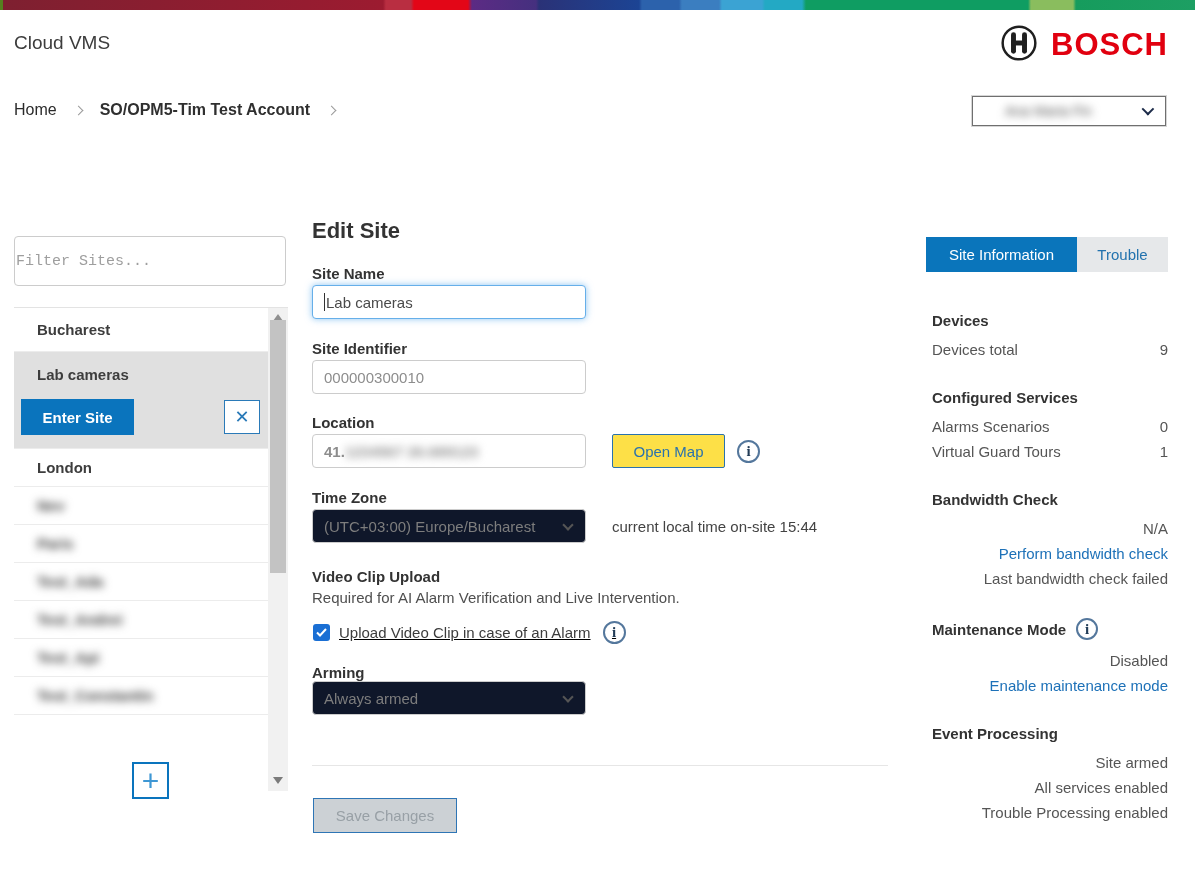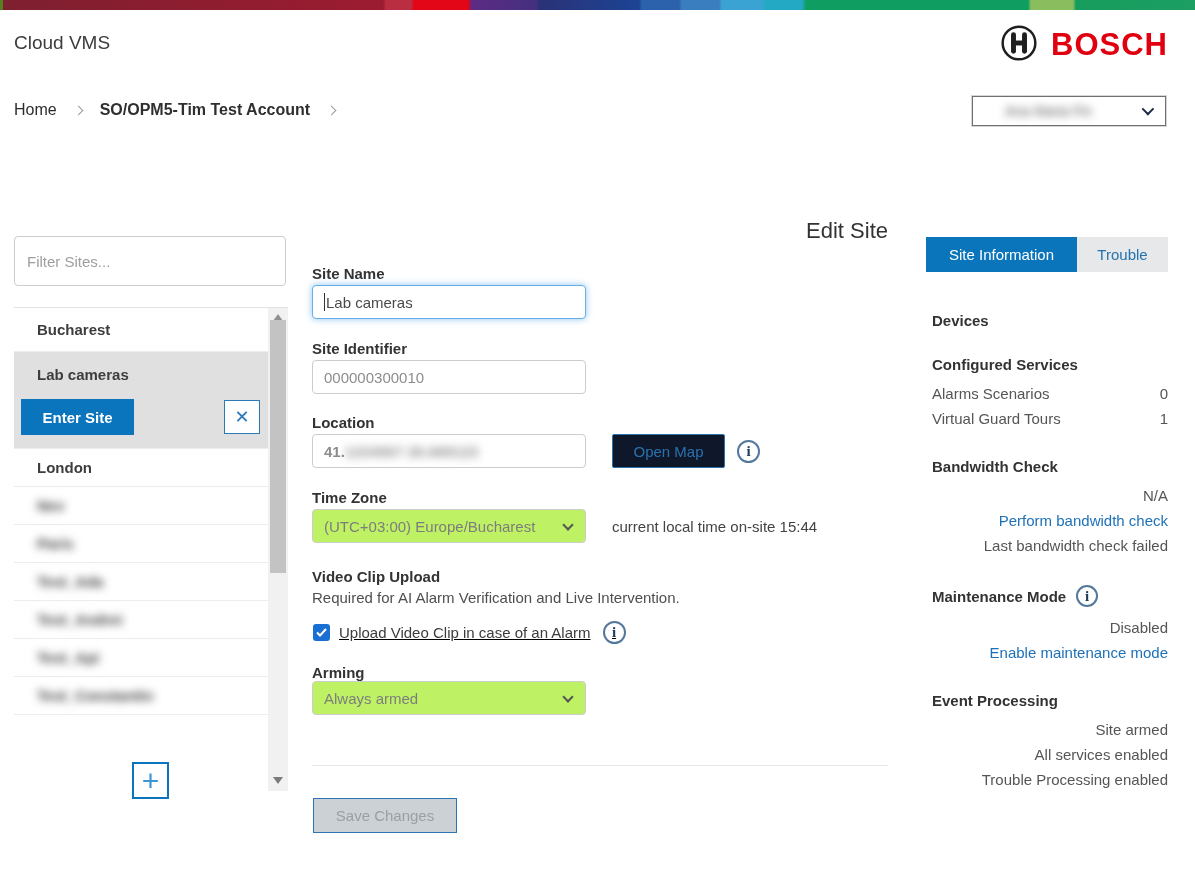--- a/index.html
+++ b/index.html
@@ -37,51 +37,51 @@
   .user-select .val { font-size:14px; color:#555; filter:blur(4px); }
   .user-chev { position:absolute; right:14px; top:9px; width:9px; height:9px; border-right:2.4px solid #1c2b49; border-bottom:2.4px solid #1c2b49; transform:rotate(45deg) translateY(-2px); }
 
   
   .tabs { position:absolute; left:0; top:150px; width:1195px; border-bottom:1px solid #dcdcdc; padding-left:9px; }
   .tab { display:inline-block; font-size:16px; font-weight:700; color:#3a3a3a; padding:4px 5px 13px 5px; margin-right:16px; cursor:pointer; }
   .tab.active { color:#1a78c2; border-bottom:3px solid #1a78c2; margin-bottom:-1px; }
 
   
   .sidebar { position:absolute; left:14px; top:236px; width:274px; }
-  .filter-input { width:272px; height:50px; border:1px solid #ccc; border-radius:4px; padding:0 12px; font-size:15px; color:#444; font-family:Liberation Sans, sans-serif; outline:none; }
+  .filter-input { width:272px; height:50px; border:1px solid #ccc; border-radius:4px; padding:0 1px; font-size:15px; color:#444; font-family:Liberation Mono, monospace; outline:none; }
   .filter-input::placeholder { color:#9e9e9e; }
   .site-list { position:relative; margin-top:21px; height:484px; border-top:1px solid #e3e3e3; overflow:hidden; }
   .site-row { width:254px; height:38px; border-bottom:1px solid #ececec; display:flex; align-items:center; padding-left:23px; cursor:pointer; }
   .site-row.first { height:44px; }
   .site-label { font-size:15px; font-weight:700; color:#3d3d3d; }
   .blurred { filter:blur(4px); }
   .site-selected { width:254px; height:97px; background:#e0e0e0; border-bottom:1px solid #ececec; position:relative; }
   .site-selected .site-label { position:absolute; left:23px; top:14px; }
   .enter-btn { position:absolute; left:7px; top:47px; width:113px; height:36px; background:#0a74bd; color:#fff; font-size:15px; font-weight:700; border:none; font-family:"Liberation Sans",sans-serif; cursor:pointer; }
   .close-btn { position:absolute; left:210px; top:48px; width:36px; height:34px; background:#fff; border:1px solid #2a7ab8; color:#2a7ab8; font-size:18px; display:flex; align-items:center; justify-content:center; cursor:pointer; }
 
   .vscroll { position:absolute; right:0; top:0; width:20px; height:484px; background:#f1f1f1; }
   .vscroll .thumb { position:absolute; left:2px; top:12px; width:16px; height:253px; background:#c3c3c3; }
   .arrow-up { position:absolute; left:5px; top:6px; width:0; height:0; border-left:5px solid transparent; border-right:5px solid transparent; border-bottom:7px solid #909090; }
   .arrow-down { position:absolute; left:5px; bottom:8px; width:0; height:0; border-left:5px solid transparent; border-right:5px solid transparent; border-top:7px solid #7b7b7b; }
 
   .add-site-btn { position:absolute; left:118px; top:526px; width:37px; height:37px; background:#fff; border:2px solid #0a74bd; color:#3e97d4; font-size:30px; font-weight:300; line-height:30px; display:flex; align-items:center; justify-content:center; cursor:pointer; }
 
   
   .main { position:absolute; left:312px; top:218px; width:576px; }
-  .page-title { font-size:22px; color:#333; font-weight:400;text-align:right; }
+  .page-title { font-size:22px; color:#333; font-weight:700; }
   .f-label { position:absolute; left:0; font-size:15px; font-weight:700; color:#333; }
   .t-input { position:absolute; left:0; width:274px; height:34px; border:1px solid #ccc; border-radius:4px; background:#fff; display:flex; align-items:center; padding:0 11px; font-size:15px; }
   .t-input.focused { border-color:#66afe9; box-shadow:0 0 7px rgba(82,168,236,.65); }
   .t-input .txt { color:#4a4a4a; }
   .t-input .muted { color:#8d8d8d; }
   .caret { display:inline-block; width:1px; height:18px; background:#333; margin-right:1px; }
-  .sel { position:absolute; left:0; width:274px; height:34px; border:1px solid #ccc; border-radius:4px; background:#bef264; display:flex; align-items:center; padding:0 30px 0 11px; font-size:15px; color:#7d7d7d; cursor:pointer; }
+  .sel { position:absolute; left:0; width:274px; height:34px; border:1px solid #ccc; border-radius:4px; background:#0f172a; display:flex; align-items:center; padding:0 30px 0 11px; font-size:15px; color:#7d7d7d; cursor:pointer; }
   .sel-chev { position:absolute; right:13px; top:11px; width:8px; height:8px; border-right:2px solid #555; border-bottom:2px solid #555; transform:rotate(45deg); }
-  .open-map-btn { position:absolute; left:300px; width:113px; height:34px; background:#0f172a; border:1px solid #2a72ad; border-radius:2px; color:#2a72ad; font-size:15px; font-family:"Liberation Sans",sans-serif; cursor:pointer; }
+  .open-map-btn { position:absolute; left:300px; width:113px; height:34px; background:#fde047; border:1px solid #2a72ad; border-radius:2px; color:#2a72ad; font-size:15px; font-family:"Liberation Sans",sans-serif; cursor:pointer; }
   .info-icon { display:inline-flex; width:23px; height:23px; border:2px solid #54779c; border-radius:50%; align-items:center; justify-content:center; font-family:"Liberation Serif",serif; font-weight:700; font-size:15px; color:#223c57; flex:0 0 auto; cursor:pointer; }
   .note-text { position:absolute; left:300px; font-size:15px; color:#434343; }
   .desc-text { font-size:15px; color:#4f4f4f; }
   .chk-row { position:absolute; left:1px; display:flex; align-items:center;text-decoration:underline; }
   .checkbox { width:17px; height:17px; background:#1a6fd4; border-radius:3px; display:flex; align-items:center; justify-content:center; cursor:pointer; }
   .chk-label { font-size:15px; color:#3c3c3c; margin:0 12px 0 9px; }
   .divider { position:absolute; left:0; width:576px; height:1px; background:#e6e6e6; }
   .save-btn { position:absolute; left:1px; width:144px; height:35px; background:#ccd1d5; border:1px solid #2e75b5; color:#98a0a6; font-size:15px; font-family:"Liberation Sans",sans-serif; }
 
   
@@ -240,20 +240,24 @@
 
   <div class="info-panel">
     <div class="ip-tabs">
       <div class="ip-tab active">Site Information</div>
       <div class="ip-tab idle">Trouble</div>
     </div>
 
     <div class="ip-body">
       <div class="ip-section" style="margin-top:40px;">
         <div class="ip-heading">Devices</div>
+        <div class="ip-row mt8">
+          <span>Devices total</span>
+          <span>9</span>
+        </div>
       </div>
 
       <div class="ip-section">
         <div class="ip-heading">Configured Services</div>
         <div class="ip-row mt8">
           <span>Alarms Scenarios</span>
           <span>0</span>
         </div>
         <div class="ip-row">
           <span>Virtual Guard Tours</span>

